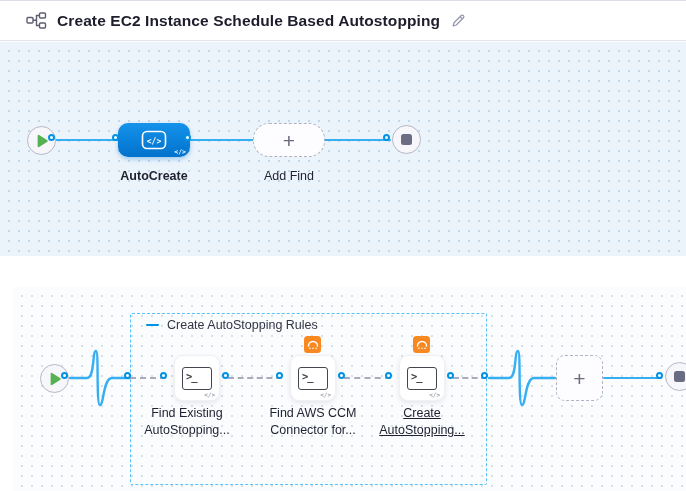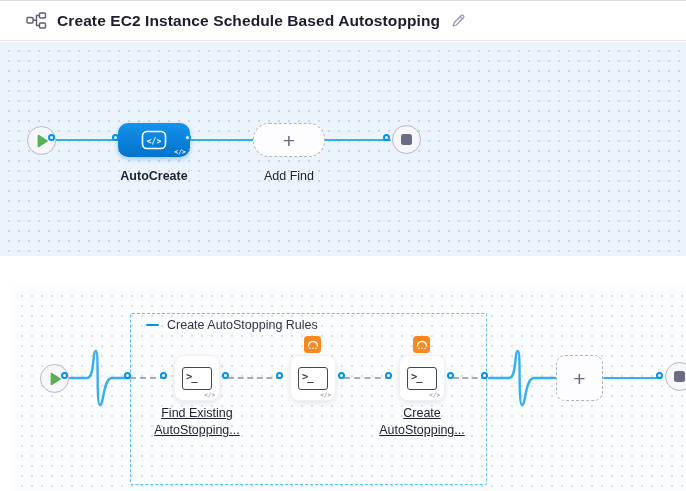--- a/index.html
+++ b/index.html
@@ -166,37 +166,41 @@
     <div class="port" style="left:372px; top:85px;"></div>
     <div class="port" style="left:434px; top:85px;"></div>
     <div class="port" style="left:468px; top:85px;"></div>
 
     <div class="step-node" style="left:161px;">
       <div class="term-icon">
         <span class="term-glyph">&gt;_</span>
       </div>
       <span class="step-corner">&lt;/&gt;</span>
     </div>
-    <div class="step-label" style="left:122px;text-decoration:underline;">
+    <div class="step-label" style="left:112px;">
       <div>Find Existing</div>
       <div>AutoStopping...</div>
     </div>
 
     <div class="badge" style="left:291px;">
       <svg width="12" height="11" viewBox="0 0 12 11">
         <path d="M1.5,7 A4.5,4.5 0 0 1 10.5,7" fill="none" stroke="#fff" stroke-width="1.5" stroke-linecap="round"></path>
         <path d="M2,9.3 h1.8 M5.1,9.3 h1.8 M8.2,9.3 h1.8" stroke="#fff" stroke-width="1.1"></path>
       </svg>
     </div>
     <div class="step-node" style="left:277px;">
       <div class="term-icon">
         <span class="term-glyph">&gt;_</span>
       </div>
       <span class="step-corner">&lt;/&gt;</span>
     </div>
+    <div class="step-label" style="left:238px;">
+      <div>Find AWS CCM</div>
+      <div>Connector for...</div>
+    </div>
 
     <div class="badge" style="left:400px;">
       <svg width="12" height="11" viewBox="0 0 12 11">
         <path d="M1.5,7 A4.5,4.5 0 0 1 10.5,7" fill="none" stroke="#fff" stroke-width="1.5" stroke-linecap="round"></path>
         <path d="M2,9.3 h1.8 M5.1,9.3 h1.8 M8.2,9.3 h1.8" stroke="#fff" stroke-width="1.1"></path>
       </svg>
     </div>
     <div class="step-node" style="left:386px;">
       <div class="term-icon">
         <span class="term-glyph">&gt;_</span>

